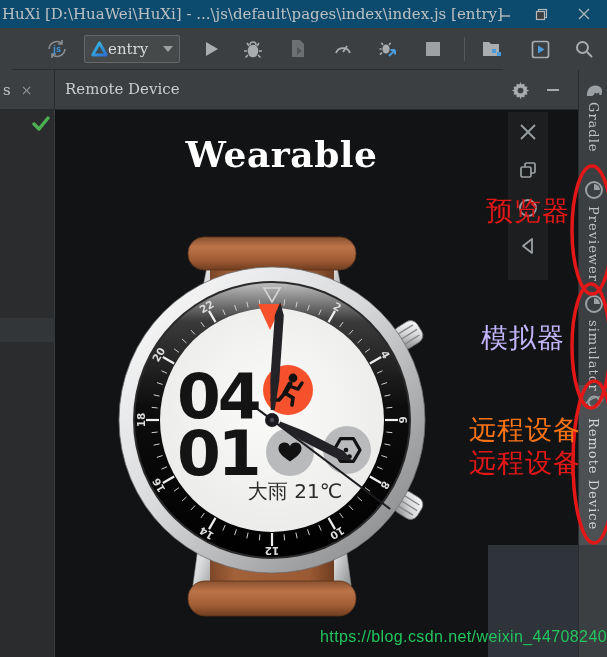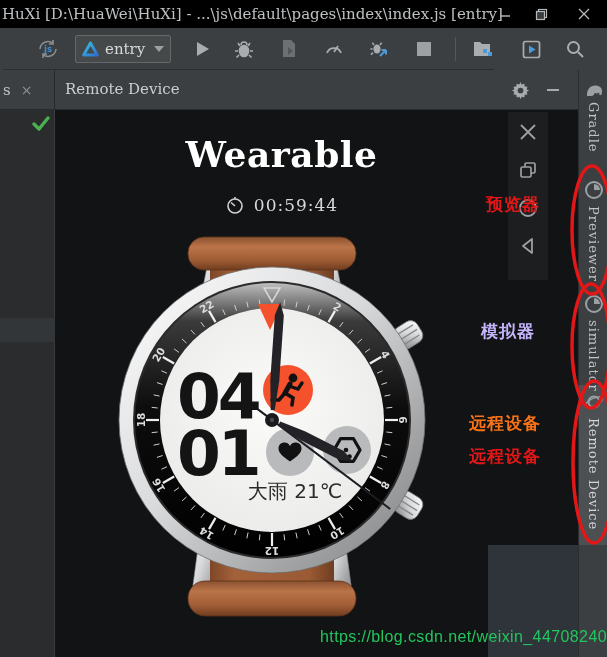--- a/index.html
+++ b/index.html
@@ -5,29 +5,29 @@
   * { margin:0; padding:0; box-sizing:border-box; }
   html,body { width:607px; height:657px; overflow:hidden; }
   body {
     position:relative; background:#3c3f41;
     font-family:"DejaVu Serif","Liberation Serif",serif;
     -webkit-font-smoothing:antialiased;
   }
   .abs { position:absolute; }
 
   
-  .titlebar { left:0; top:0; width:607px; height:28px; background:#000000;padding-left:40px; }
+  .titlebar { left:0; top:0; width:607px; height:28px; background:#0c4a6e;padding-left:40px; }
   .title-text { left:2px; top:5px; font-size:15px; color:#bec1c3; white-space:nowrap; }
   .winbtn { top:0; width:34px; height:28px; display:flex; align-items:center; justify-content:center; color:#b6b9bb; font-family:"DejaVu Sans",sans-serif; font-size:14px; cursor:default; }
   .winbtn svg { display:block; }
 
   
-  .toolbar { left:3px; top:28px; width:491px; height:42px; background:#3c3f41; border-bottom:1px solid #2b2d2e; }
+  .toolbar { left:12px; top:28px; width:491px; height:42px; background:#3c3f41; border-bottom:1px solid #2b2d2e; }
   .tbtn { top:7px; width:28px; height:28px; display:flex; align-items:center; justify-content:center; }
-  .combo { left:72px; top:7px; width:96px; height:28px; background:#45494a; border:1px solid #646868; border-radius:2px; display:flex; align-items:center; padding:0 6px; gap:6px; }
+  .combo { left:72px; top:7px; width:96px; height:28px; background:#45494a; border:1px solid #646868; border-radius:2px; display:flex; align-items:center; padding:0 6px; }
   .combo-label { color:#d8dadc; font-size:15px; flex:1; }
   .caret { width:0; height:0; border-left:5px solid transparent; border-right:5px solid transparent; border-top:6px solid #9aa0a3; }
   .tb-divider { left:452px; top:9px; width:1px; height:24px; background:#55585a; }
 
   
   .tabrow { left:0; top:70px; width:607px; height:40px; background:#3c3f41; border-bottom:1px solid #282b2c; }
   .tab-stub { left:0; top:0; width:55px; height:40px; border-right:1px solid #27292a; display:flex; align-items:center; padding-left:3px; gap:10px; }
   .tab-stub-label { color:#c0c3c5; font-size:15px; }
   .tab-close { color:#8e9295; font-size:14px; font-family:"DejaVu Sans",sans-serif; }
   .panel-title { left:65px; top:10px; font-size:15px; color:#ccced0; }
@@ -48,21 +48,21 @@
   .ctrl-btn { width:24px; height:24px; display:flex; align-items:center; justify-content:center; }
 
   
   .sidebar { left:578px; top:70px; width:29px; height:587px; background:#3c3f41; border-left:1px solid #2b2d2e; }
   .side-ico { left:5px; width:20px; height:20px; }
   .vlabel { writing-mode:vertical-rl; color:#bfc2c4; font-size:13px; letter-spacing:1px; left:7px; white-space:nowrap; }
   .side-sel { left:0; top:315px; width:29px; height:160px; background:#4c5052; }
 
   
   .overlay { left:0; top:0; width:607px; height:657px; pointer-events:none; z-index:50; }
-  .red-note { z-index:51; font-size:17px; font-weight:bold; letter-spacing:1px; white-space:nowrap; pointer-events:none; font-family:"DejaVu Sans","Liberation Sans",sans-serif; }
+  .red-note { z-index:51; font-size:27px; font-weight:normal; letter-spacing:1px; white-space:nowrap; pointer-events:none; font-family:"DejaVu Sans","Liberation Sans",sans-serif; }
 
   .watermark { left:320px; top:628px; width:287px; color:#22c55e; font-size:16px; letter-spacing:.4px; font-family:"Liberation Sans","DejaVu Sans",sans-serif; z-index:40; }
 
   .sans { font-family:"DejaVu Sans","Liberation Sans",sans-serif; }
 </style>
 </head>
 <body>
 
 <div class="abs titlebar">
   <div class="abs title-text">HuXi [D:\HuaWei\HuXi] - ...\js\default\pages\index\index.js [entry]</div>
@@ -191,28 +191,20 @@
       </svg>
   </div>
   <div class="abs band"></div>
 </div>
 
 <div class="abs device">
   <div class="abs patch"></div>
 
   <div class="abs device-title">Wearable</div>
 
-  <div class="abs timer-row">
-    <svg width="20" height="20" viewBox="0 0 20 20" fill="none" stroke="#cfd2d4" stroke-width="1.6">
-      <circle cx="10" cy="11" r="7"></circle>
-        <line x1="10" y1="11" x2="6" y2="7.5"></line>
-        <line x1="10" y1="2" x2="10" y2="4"></line>
-    </svg>
-    <span class="timer-text">00:59:44</span>
-  </div>
 
   <svg id="watch" class="abs" style="left:37px; top:120px" width="360" height="400" viewBox="0 0 360 400">
     <defs>
       <linearGradient id="silver" x1="0" y1="0" x2="1" y2="1">
         <stop offset="0" stop-color="#ffffff"></stop>
           <stop offset=".45" stop-color="#d9dadc"></stop>
           <stop offset=".75" stop-color="#a3a5a7"></stop>
           <stop offset="1" stop-color="#7d7f81"></stop>
       </linearGradient>
       <linearGradient id="bezel" x1="0" y1="0" x2="0" y2="1">

